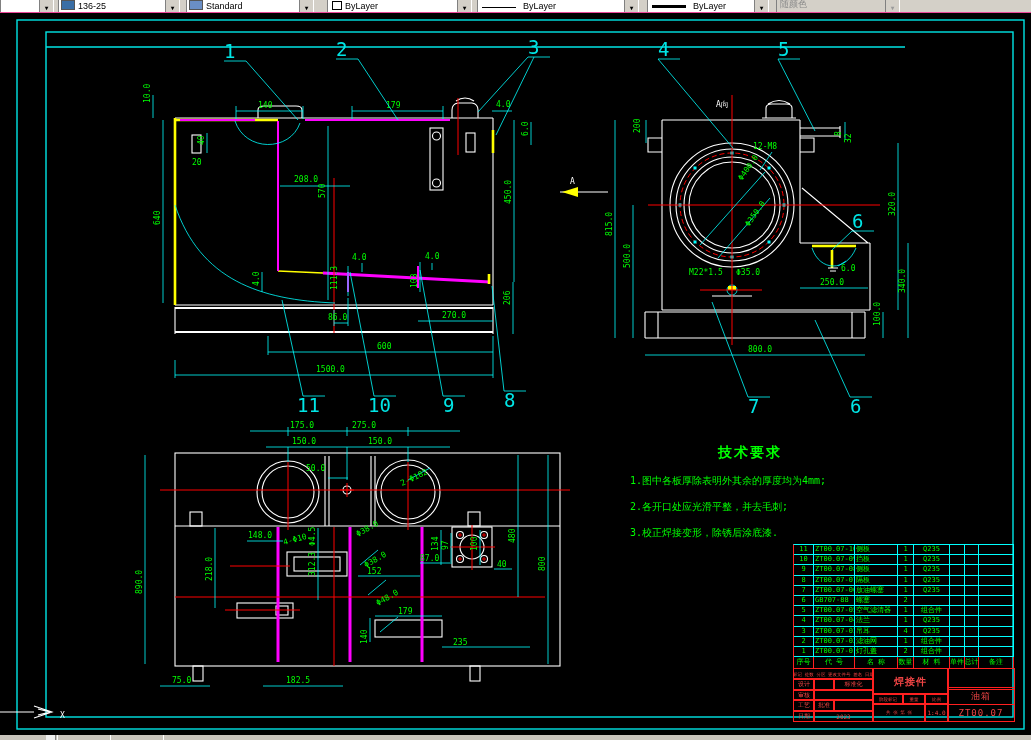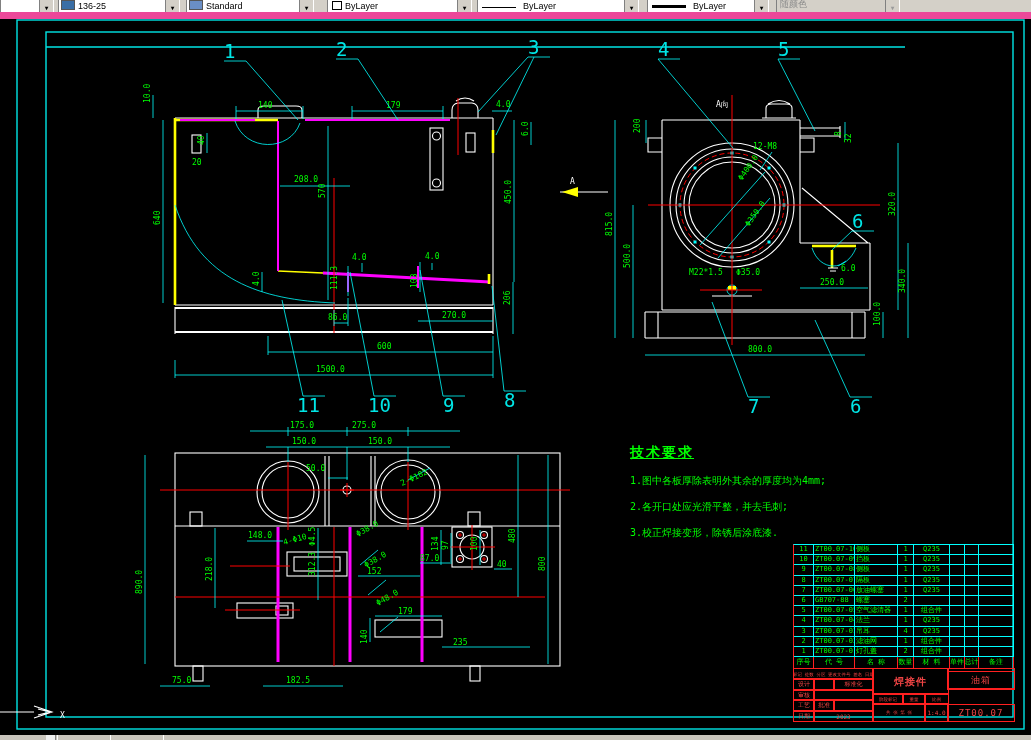--- a/index.html
+++ b/index.html
@@ -1,20 +1,20 @@
 <!DOCTYPE html>
 <html><head>
 <meta charset="utf-8">
 <style>
   html,body{margin:0;padding:0;background:#000;}
   #app{position:relative;width:1031px;height:740px;background:#000;overflow:hidden;
        font-family:"DejaVu Sans Mono",monospace;}
   
   #toolbar{position:absolute;left:0;top:0;width:1031px;height:12px;background:#d4d0c8;
-           border-bottom:7px solid #ec4899;overflow:hidden;text-align:center;}
+           border-bottom:1px solid #ec4899;overflow:hidden;text-align:center;}
   .combo{position:absolute;top:-8px;height:19px;background:#fff;border:1px solid #808080;
          border-right-color:#fff;display:flex;align-items:flex-end;}
   .combo .txt{font:9px "Liberation Sans",sans-serif;color:#000;padding:0 2px 1px 3px;white-space:nowrap;}
   .combo .txt.dis{color:#8a8a8a;}
   .drop{position:absolute;right:0;top:0;bottom:0;width:13px;background:#d4d0c8;
         border-left:1px solid #808080;display:flex;align-items:flex-end;justify-content:center;}
   .drop span{font-size:6px;color:#000;line-height:9px;}
   .drop.dis span{color:#9a9a9a;}
   .cicon{position:absolute;left:2px;bottom:2px;width:12px;height:8px;background:#3a6ea5;
          border:1px solid #555;}
@@ -30,21 +30,21 @@
   .m{stroke:#ff00ff;fill:none;stroke-width:2;}
   .m3{stroke:#ff00ff;fill:none;stroke-width:3;}
   .r{stroke:#ff0000;fill:none;stroke-width:1;}
   .c{stroke:#00ffff;fill:none;stroke-width:0.8;}
   .fr{stroke:#00e5e5;fill:none;stroke-width:1.4;}
   text{fill:#00ff00;font:8px "DejaVu Sans Mono",monospace;}
   .bal{fill:#00e5e5;font-size:19px;}
   .wt{fill:#ffffff;}
   
   #tech{position:absolute;left:630px;top:444px;width:320px;color:#00ff00;}
-  #tech .tr-title{font:bold 14px "DejaVu Sans Mono",monospace;letter-spacing:2px;text-decoration:underline;}
+  #tech .tr-title{font:bold 14px "DejaVu Sans Mono",monospace;margin-left:88px;letter-spacing:2px;}
   #tech .tr-item{font:10px "DejaVu Sans Mono",monospace;margin-top:12px;white-space:nowrap;}
   #tech .weld{color:#00ffff;}
   
   #parts{position:absolute;left:793px;top:544px;width:220px;border-left:1px solid #ff2020;
          border-top:1px solid #00ffff;}
   .pt-row{display:grid;grid-template-columns:20px 41px 43px 16px 36px 15px 14px 35px;height:10.2px;}
   .pt-row.hdr{height:12px;}
   .pt-cell{border-right:1px solid #00ffff;border-bottom:1px solid #00ffff;color:#00ff00;
            font:7px "DejaVu Sans Mono",monospace;overflow:hidden;white-space:nowrap;
            display:flex;align-items:center;justify-content:center;line-height:7px;}
@@ -477,21 +477,21 @@
     <div class="tb-cell tb-sm" style="left:40px;top:31px;width:39px;height:11px;"></div>
     <div class="tb-cell tb-sm" style="left:0;top:42px;width:20px;height:10px;">日期</div>
     <div class="tb-cell tb-sm" style="left:20px;top:42px;width:59px;height:10px;">2023</div>
     <div class="tb-cell tb-big" style="left:79px;top:0;width:75px;height:25px;">焊接件</div>
     <div class="tb-cell tb-tiny" style="left:79px;top:25px;width:30px;height:10px;">阶段标记</div>
     <div class="tb-cell tb-tiny" style="left:109px;top:25px;width:22px;height:10px;">重量</div>
     <div class="tb-cell tb-tiny" style="left:131px;top:25px;width:23px;height:10px;">比例</div>
     <div class="tb-cell tb-tiny" style="left:79px;top:35px;width:52px;height:17px;">共 张 第 张</div>
     <div class="tb-cell tb-sm" style="left:131px;top:35px;width:23px;height:17px;">1:4.0</div>
     <div class="tb-cell" style="left:154px;top:0;width:66px;height:20px;"></div>
-    <div class="tb-cell tb-med" style="left:154px;top:3px;width:66px;height:16px;">油箱</div>
+    <div class="tb-cell tb-med" style="left:154px;top:19px;width:66px;height:16px;">油箱</div>
     <div class="tb-cell tb-med" style="left:154px;top:36px;width:66px;height:16px;">ZT00.07</div>
   </div>
 
   <div id="bstrip">
     <div class="box"></div>
     <div class="tick" style="left:57px;"></div>
     <div class="tick" style="left:110px;"></div>
     <div class="tick" style="left:163px;"></div>
   </div>
 

